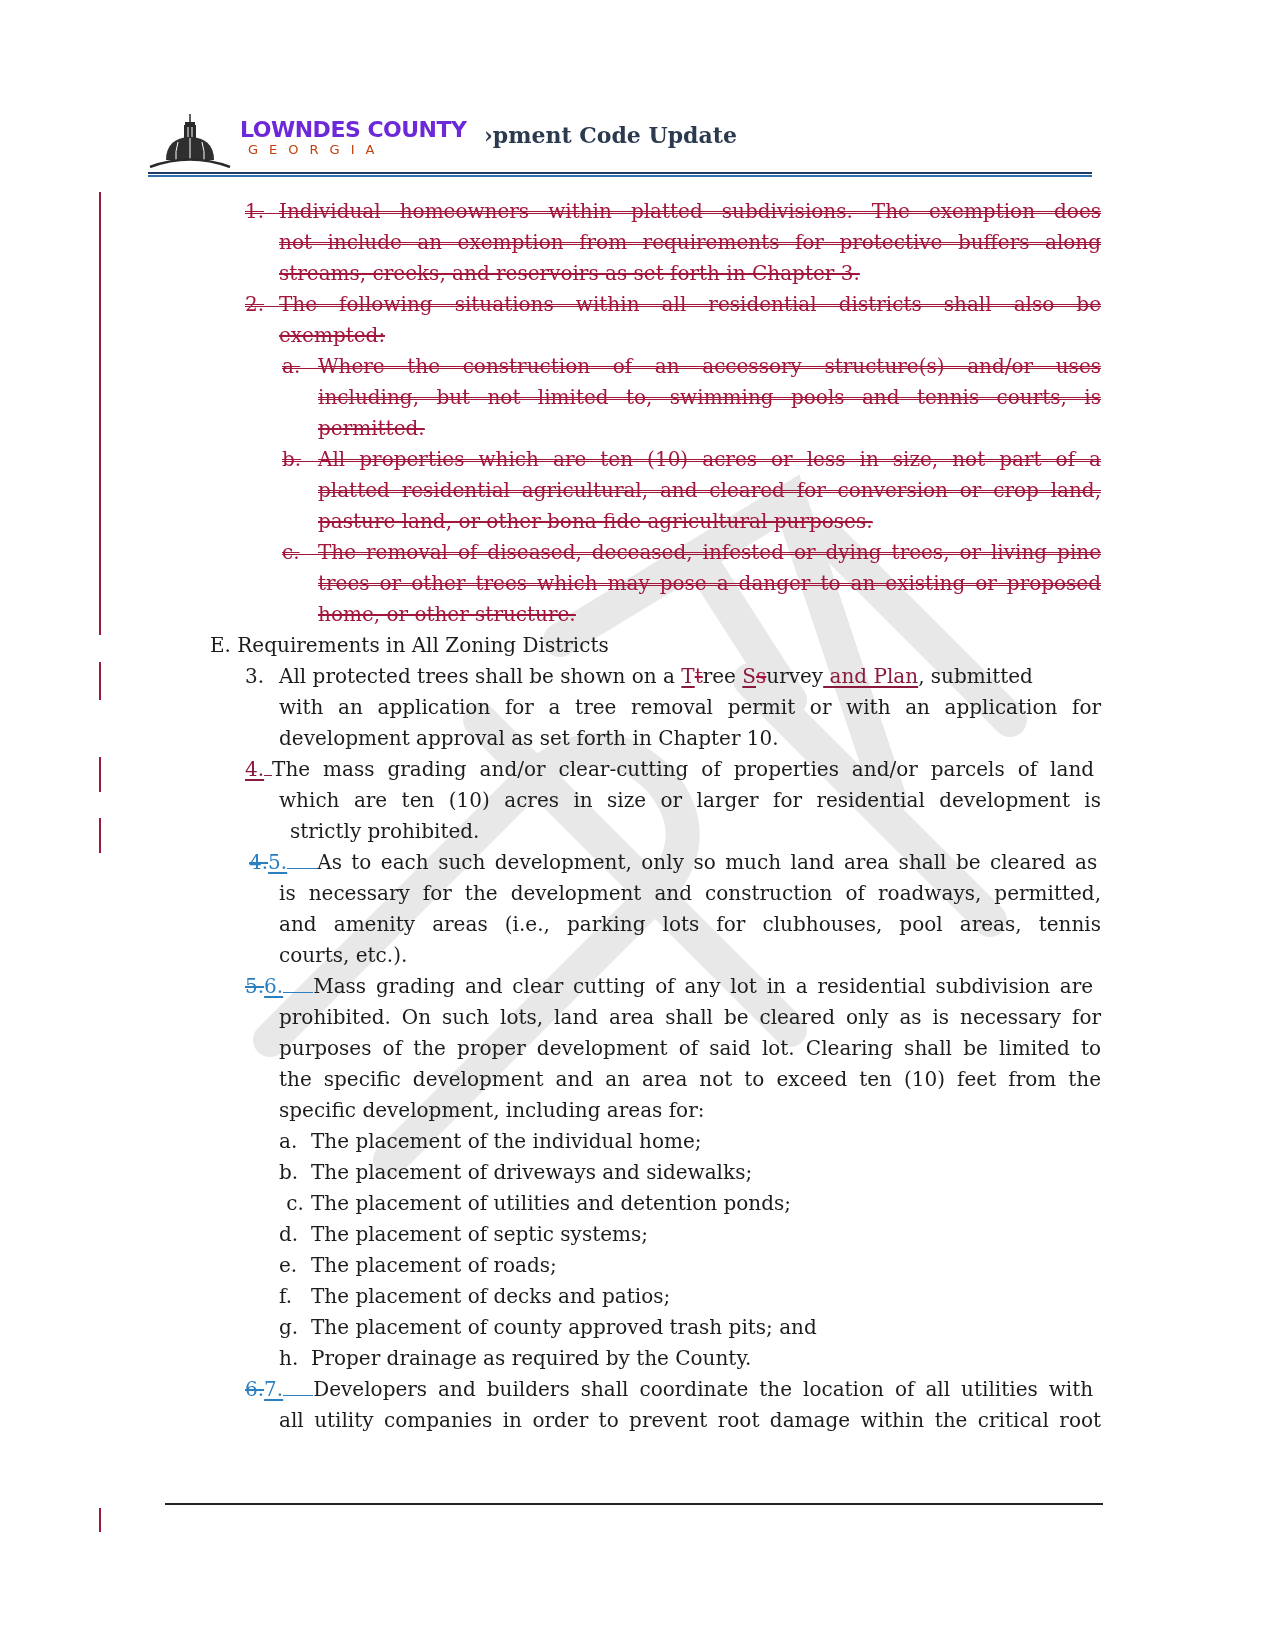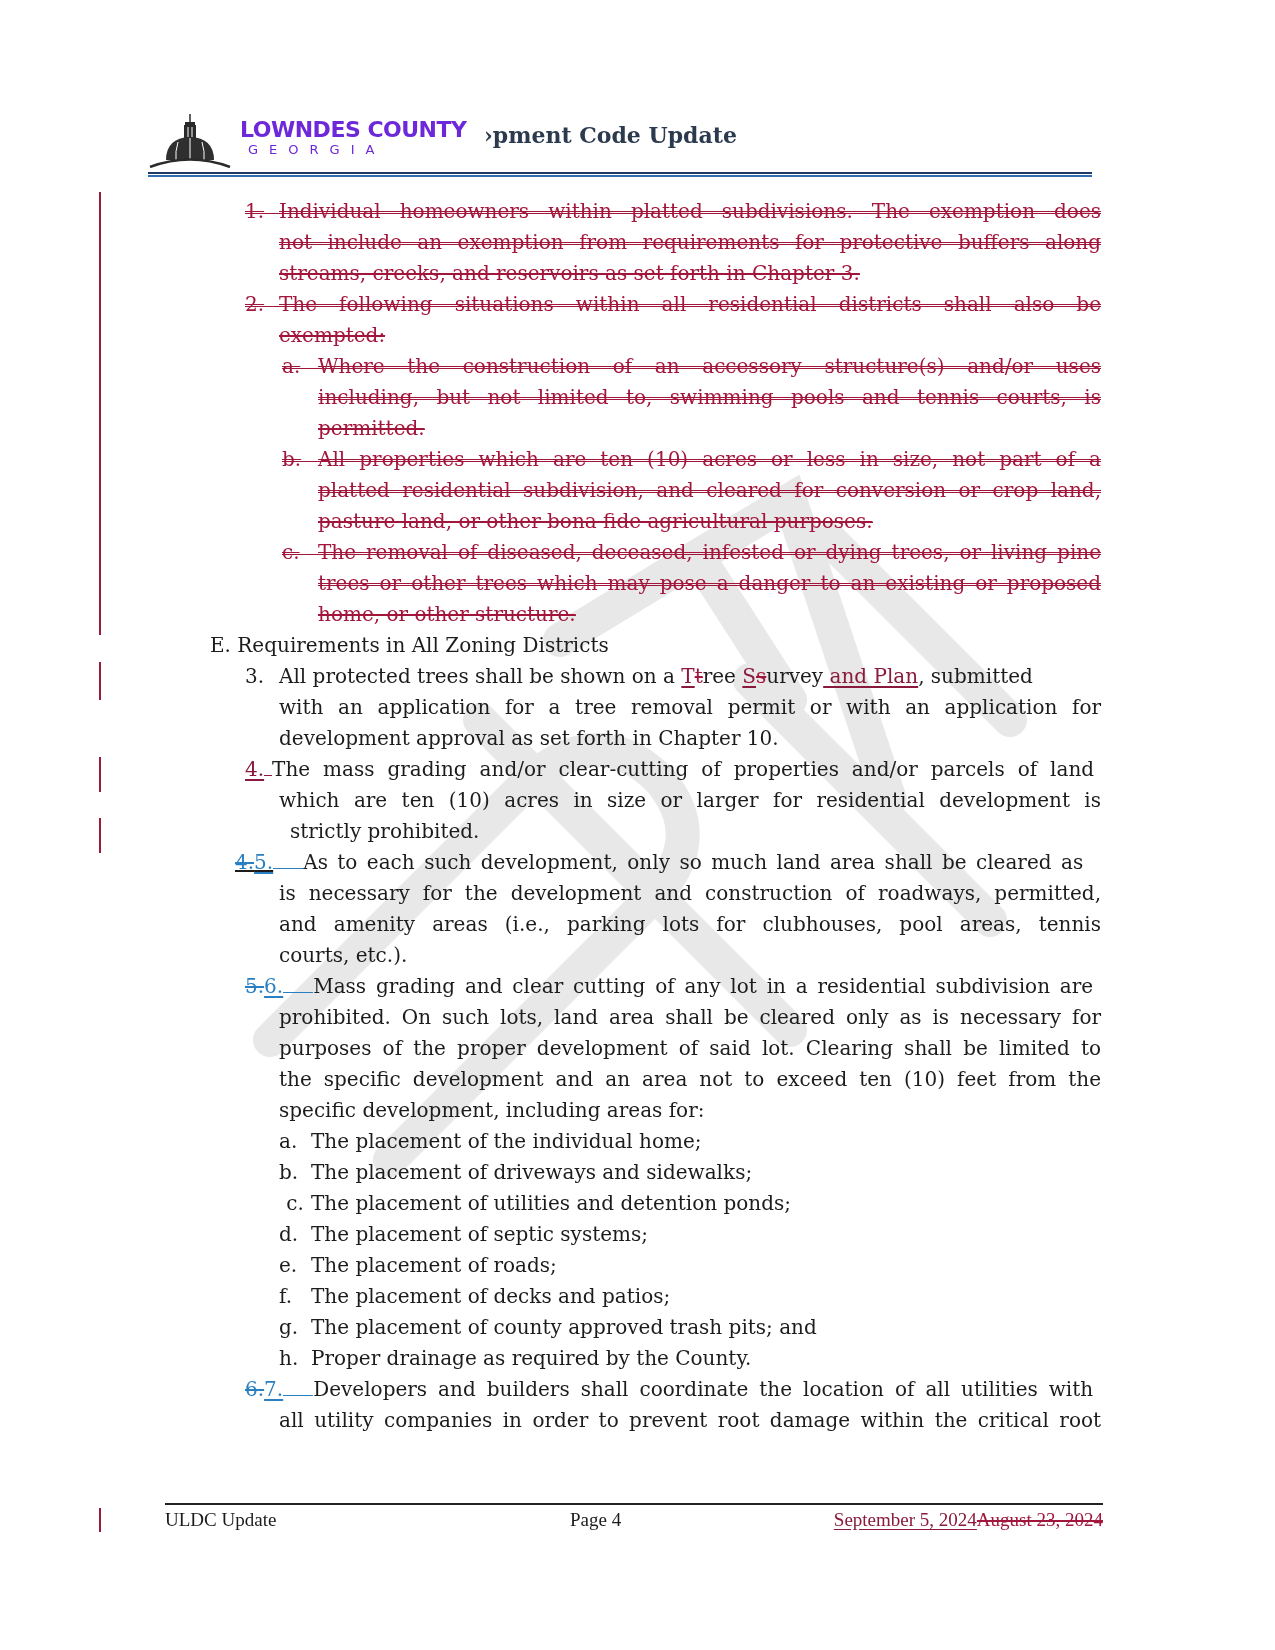--- a/index.html
+++ b/index.html
@@ -4,21 +4,21 @@
 <style>
   html, body { margin: 0; padding: 0; background: #ffffff; }
   body { width: 1275px; height: 1650px; position: relative; overflow: hidden; }
   .page { position: absolute; left: 0; top: 0; width: 1275px; height: 1650px; background: #fff; }
 
   
   .header { position: absolute; left: 148px; top: 108px; width: 950px; height: 70px; }
   .logo-icon { position: absolute; left: 0; top: 4px; width: 84px; height: 56px; }
   .brand { position: absolute; left: 92px; top: 10px; }
   .brand-name { font-family: "DejaVu Sans", sans-serif; font-weight: bold; font-size: 22px; color: #6d28d9; letter-spacing: -0.5px; line-height: 24px; white-space: nowrap; }
-  .brand-sub { font-family: "DejaVu Sans", sans-serif; font-size: 13px; color: #6d28d9; letter-spacing: 11px; margin-left: 8px; line-height: 16px; }
+  .brand-sub { font-family: "DejaVu Sans", sans-serif; font-size: 13px; color: #c2410c; letter-spacing: 11px; margin-left: 8px; line-height: 16px; }
   .doc-title { position: absolute; left: 336px; top: 14px; font-family: "DejaVu Serif", serif; font-weight: bold; font-size: 22px; color: #2b3a4e; white-space: nowrap; line-height: 26px; }
   .header-rule { position: absolute; left: 148px; top: 172px; width: 944px; height: 5px; }
   .header-rule .r1 { height: 2px; background: #1f3a66; }
   .header-rule .r2 { height: 1px; background: #fff; }
   .header-rule .r3 { height: 2px; background: #2f6fb0; }
 
   
   .watermark { position: absolute; left: 230px; top: 420px; width: 800px; height: 800px; pointer-events: none; }
 
   
@@ -118,21 +118,21 @@
       <span class="del justify" style="display:inline-block;width:783px;">including, but not limited to, swimming pools and tennis courts, is</span>
     </div>
     <div class="line" style="top:217px;left:318px;">
       <span class="del">permitted.</span>
     </div>
 
     <div class="line" style="top:248px;left:282px;width:819px;">
       <span class="del" style="display:inline-block;width:36px;">b.</span><span class="del justify" style="display:inline-block;width:783px;">All properties which are ten (10) acres or less in size, not part of a</span>
     </div>
     <div class="line" style="top:279px;left:318px;width:783px;">
-      <span class="del justify" style="display:inline-block;width:783px;">platted residential subdivision, and cleared for conversion or crop land,</span>
+      <span class="del justify" style="display:inline-block;width:783px;">platted residential agricultural, and cleared for conversion or crop land,</span>
     </div>
     <div class="line" style="top:310px;left:318px;">
       <span class="del">pasture land, or other bona fide agricultural purposes.</span>
     </div>
 
     <div class="line" style="top:341px;left:282px;width:819px;">
       <span class="del" style="display:inline-block;width:36px;">c.</span><span class="del justify" style="display:inline-block;width:783px;">The removal of diseased, deceased, infested or dying trees, or living pine</span>
     </div>
     <div class="line" style="top:372px;left:318px;width:783px;">
       <span class="del justify" style="display:inline-block;width:783px;">trees or other trees which may pose a danger to an existing or proposed</span>
@@ -152,21 +152,21 @@
     <div class="line" style="top:527px;left:279px;">development approval as set forth in Chapter 10.</div>
 
     <div class="line" style="top:558px;left:245px;width:856px;">
       <span class="ins">4.</span><span class="tab-gap-red"></span><span class="justify" style="display:inline-block;width:822px;">The mass grading and/or clear-cutting of properties and/or parcels of land</span>
     </div>
     <div class="line" style="top:589px;left:279px;width:822px;">
       <span class="justify" style="display:inline-block;width:822px;">which are ten (10) acres in size or larger for residential development is</span>
     </div>
     <div class="line" style="top:620px;left:290px;">strictly prohibited.</div>
 
-    <div class="line" style="top:651px;left:235px;width:856px;text-decoration:underline;">
+    <div class="line" style="top:651px;left:249px;width:856px;">
       <span class="del-blue">4.</span><span class="ins-blue">5.</span><span class="tab-gap"></span><span class="justify" style="display:inline-block;width:780px;">As to each such development, only so much land area shall be cleared as</span>
     </div>
     <div class="line" style="top:682px;left:279px;width:822px;">
       <span class="justify" style="display:inline-block;width:822px;">is necessary for the development and construction of roadways, permitted,</span>
     </div>
     <div class="line" style="top:713px;left:279px;width:822px;">
       <span class="justify" style="display:inline-block;width:822px;">and amenity areas (i.e., parking lots for clubhouses, pool areas, tennis</span>
     </div>
     <div class="line" style="top:744px;left:279px;">courts, etc.).</div>
 
@@ -195,18 +195,13 @@
 
     <div class="line" style="top:1178px;left:245px;width:856px;">
       <span class="del-blue">6.</span><span class="ins-blue">7.</span><span class="tab-gap"></span><span class="justify" style="display:inline-block;width:780px;">Developers and builders shall coordinate the location of all utilities with</span>
     </div>
     <div class="line" style="top:1209px;left:279px;width:822px;">
       <span class="justify" style="display:inline-block;width:822px;">all utility companies in order to prevent root damage within the critical root</span>
     </div>
   </div>
 
   <div class="footer-rule"></div>
-  <div class="footer">
-    <span class="footer-left">ULDC Update</span>
-    <span class="footer-center">Page 4</span>
-    <span class="footer-right"><span class="ins">September 5, 2024</span><span class="del">August 23, 2024</span></span>
-  </div>
 </div>
 
 </body></html>

